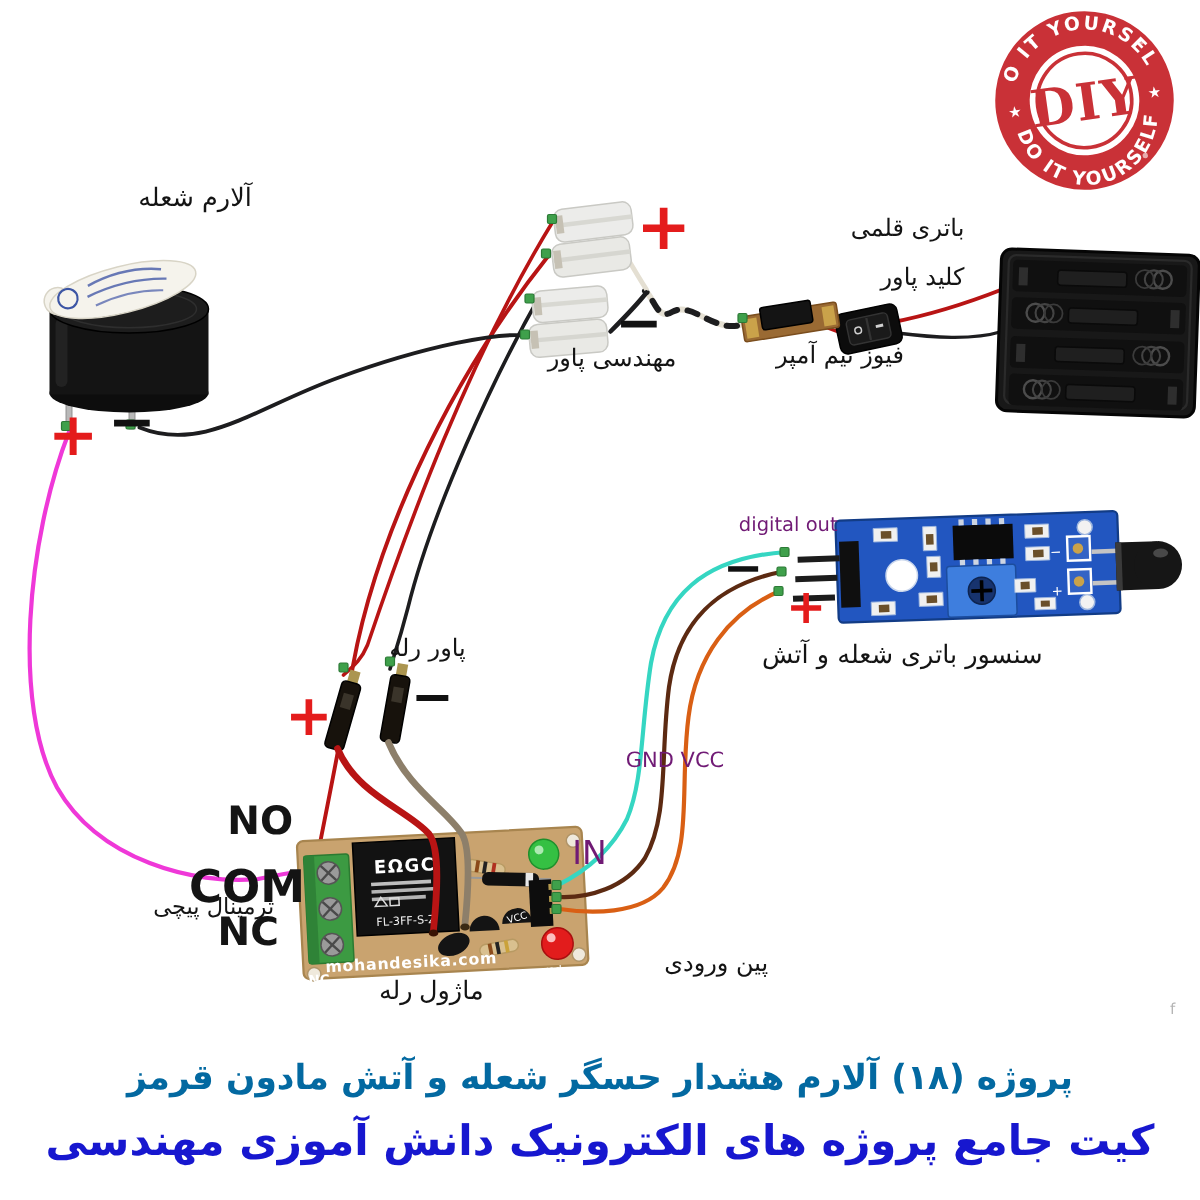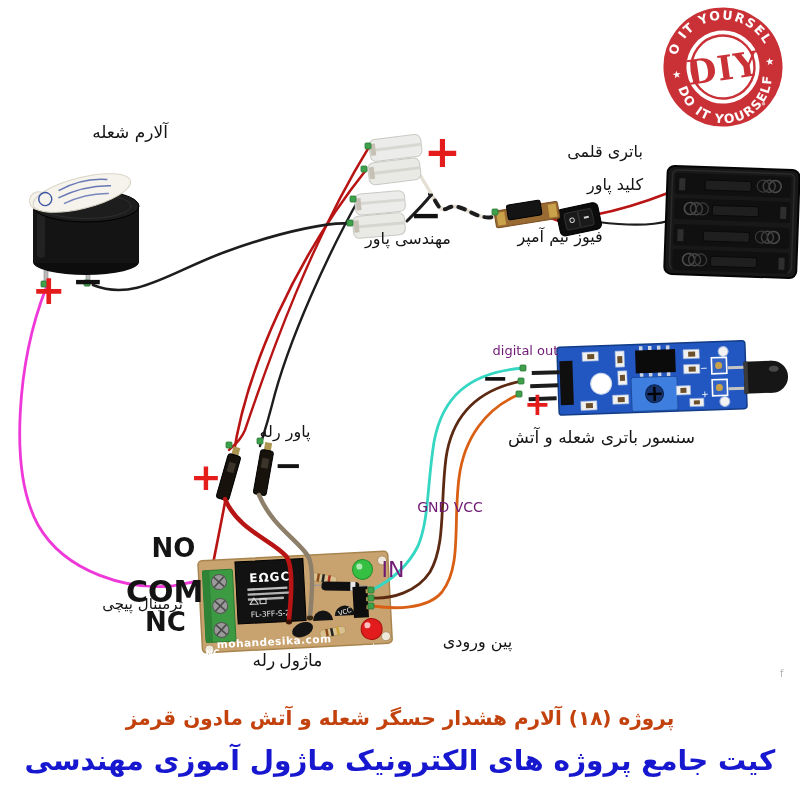--- a/index.html
+++ b/index.html
@@ -6,21 +6,21 @@
   #stage{position:relative;width:800px;height:800px;background:#ffffff;overflow:hidden;
          font-family:"DejaVu Sans","Liberation Sans",sans-serif;}
   #art{position:absolute;left:0;top:0;}
   .lbl{position:absolute;text-align:center;color:#141414;font-size:16px;line-height:1.15;
        direction:rtl;white-space:nowrap;}
   .ltr{direction:ltr;}
   .gray{color:#701a75;}
   .mark{position:absolute;font-weight:bold;color:#111;line-height:1;}
   .mark.red{color:#e41c1c;}
   .cap{position:absolute;left:0;width:800px;text-align:center;font-weight:bold;direction:rtl;}
-  #caption-line1{top:706px;font-size:20px;color:#c2410c;letter-spacing:.5px;}
+  #caption-line1{top:706px;font-size:23px;color:#0369a1;letter-spacing:.5px;}
   #caption-line2{top:744px;font-size:28px;color:#1717cf;}
   .wm{position:absolute;color:#b5b5b5;font-size:10px;}
 </style>
 </head>
 <body>
 
 <div id="stage">
 
 <svg id="art" width="800" height="800" viewBox="0 0 800 800">
 
@@ -376,15 +376,15 @@
   <div class="mark red" style="left:32px;top:270px;font-size:40px;">+</div>
   <div class="mark" style="left:72px;top:262px;font-size:38px;">−</div>
   <div class="mark red" style="left:424px;top:130px;font-size:44px;">+</div>
   <div class="mark" style="left:410px;top:196px;font-size:38px;">−</div>
   <div class="mark" style="left:482px;top:362px;font-size:32px;">−</div>
   <div class="mark red" style="left:524px;top:388px;font-size:32px;">+</div>
   <div class="mark red" style="left:190px;top:458px;font-size:38px;">+</div>
   <div class="mark" style="left:274px;top:448px;font-size:34px;">−</div>
 
   <div class="cap" id="caption-line1">پروژه (۱۸) آلارم هشدار حسگر شعله و آتش مادون قرمز</div>
-  <div class="cap" id="caption-line2">کیت جامع پروژه های الکترونیک ماژول آموزی مهندسی</div>
+  <div class="cap" id="caption-line2">کیت جامع پروژه های الکترونیک دانش آموزی مهندسی</div>
   <div class="wm" style="left:780px;top:668px;">f</div>
 </div>
 
 </body></html>

